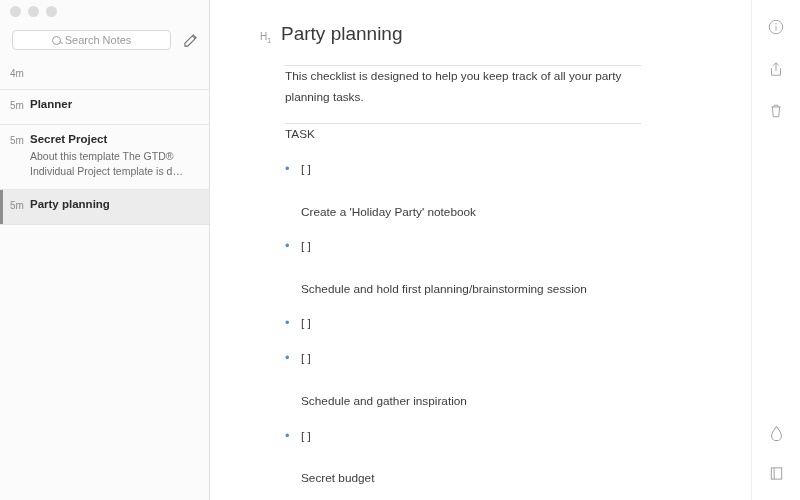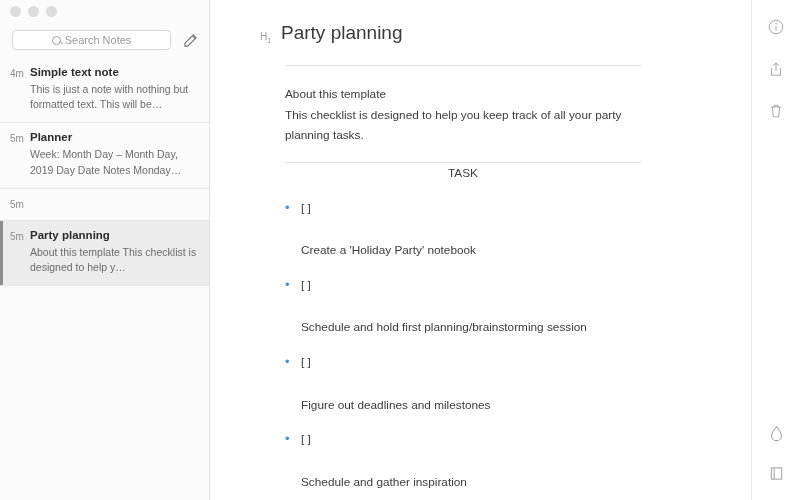--- a/index.html
+++ b/index.html
@@ -128,21 +128,21 @@
   
   .main {
     flex: 1;
     position: relative;
     background: #ffffff;
     border-right: 1px solid #ececec;
     overflow: hidden;
   }
   .note-head {
     display: flex;
-    align-items: flex-start;
+    align-items: center;
     padding: 22px 40px 0 50px;
     gap: 10px;
   }
   .h1-badge {
     font-size: 10px;
     color: #9a9a9a;
     padding-top: 9px;
     letter-spacing: -0.2px;
   }
   .h1-badge sub { font-size: 7.5px; }
@@ -161,21 +161,21 @@
     font-size: 11.8px;
     color: #3c3c3c;
     line-height: 1.75;
   }
   .para { margin-top: 18px; }
   .divider2 {
     height: 1px;
     background: #e0e0e0;
     margin: 16px 0 0 0;
   }
-  .meta-line { margin-top: 0; text-align: center; }
+  .meta-line { margin-top: 0; }
   .checklist { margin-top: 10px; }
   .check-row {
     display: flex;
     margin-top: 14px;
   }
   .bullet {
     width: 16px;
     flex: none;
     color: #4a90d9;
     font-size: 13px;
@@ -243,63 +243,58 @@
           <path d="M2 14 L2 11 L11 2 L14 5 L5 14 Z"></path>
           <path d="M10 3 L13 6"></path>
         </svg>
       </div>
     </div>
 
     <div class="notes-list">
 
       <div class="note-item">
         <div class="note-time">4m</div>
-        <div class="note-body">
-          <div class="note-title">Simple text note</div>
-          <div class="note-preview">This is just a note with nothing but formatted text. This will be…</div>
-        </div>
       </div>
 
       <div class="note-item">
         <div class="note-time">5m</div>
         <div class="note-body">
           <div class="note-title">Planner</div>
-          <div class="note-preview">Week: Month Day – Month Day, 2019 Day Date Notes Monday…</div>
         </div>
       </div>
 
       <div class="note-item">
         <div class="note-time">5m</div>
         <div class="note-body">
+          <div class="note-title">Secret Project</div>
+          <div class="note-preview">About this template The GTD® Individual Project template is d…</div>
         </div>
       </div>
 
       <div class="note-item selected">
         <div class="note-time">5m</div>
         <div class="note-body">
           <div class="note-title">Party planning</div>
-          <div class="note-preview">About this template This checklist is designed to help y…</div>
         </div>
       </div>
 
     </div>
   </div>
 
   <div class="main">
 
     <div class="note-head">
       <div class="h1-badge">H<sub>1</sub></div>
       <div class="note-h1">Party planning</div>
     </div>
 
     <div class="divider"></div>
 
     <div class="note-content">
 
-      <div class="para">About this template</div>
       <div>This checklist is designed to help you keep track of all your party planning tasks.</div>
 
       <div class="divider2"></div>
 
       <div class="para meta-line">TASK</div>
 
       <div class="checklist">
 
         <div class="check-row">
           <div class="bullet">•</div>
@@ -314,21 +309,20 @@
           <div class="check-text">
             <div class="check-box">[ ]</div>
             <div class="check-label">Schedule and hold first planning/brainstorming session</div>
           </div>
         </div>
 
         <div class="check-row">
           <div class="bullet">•</div>
           <div class="check-text">
             <div class="check-box">[ ]</div>
-            <div class="check-label">Figure out deadlines and milestones</div>
           </div>
         </div>
 
         <div class="check-row">
           <div class="bullet">•</div>
           <div class="check-text">
             <div class="check-box">[ ]</div>
             <div class="check-label">Schedule and gather inspiration</div>
           </div>
         </div>

